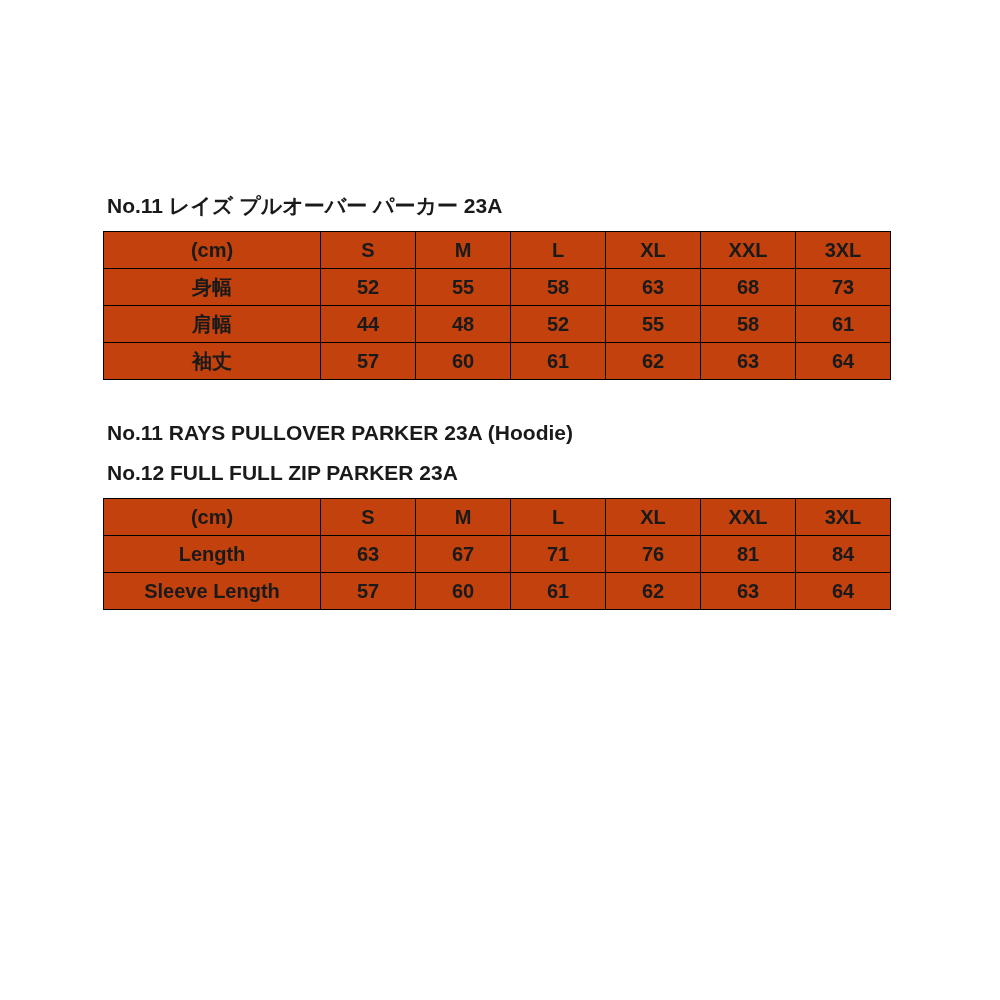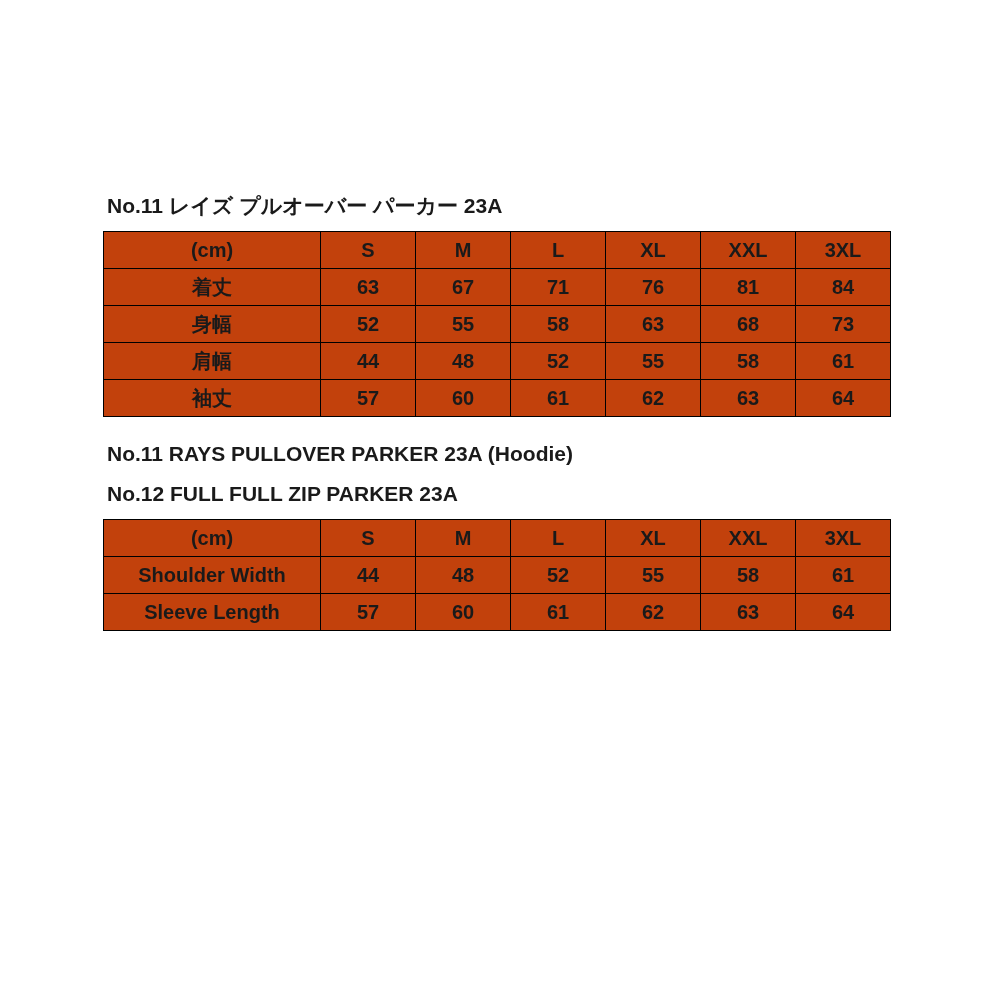--- a/index.html
+++ b/index.html
@@ -45,21 +45,21 @@
     padding: 0;
     text-align: center;
     vertical-align: middle;
     font-size: 20px;
     font-weight: 700;
     color: #1a1a1a;
     white-space: nowrap;
   }
   col.c-label { width: 217px; }
   col.c-size  { width: 95px; }
-  .section-en { margin-top: 17px; }
+  .section-en { margin-top: 33px; }
 </style>
 </head>
 <body>
 
 <div class="page">
   <div class="content">
 
     <section>
       <div class="section-title">No.11 レイズ プルオーバー パーカー 23A</div>
 
@@ -78,29 +78,20 @@
             <th>(cm)</th>
             <th>S</th>
             <th>M</th>
             <th>L</th>
             <th>XL</th>
             <th>XXL</th>
             <th>3XL</th>
           </tr>
         </thead>
         <tbody>
-          <tr>
-            <td>着丈</td>
-            <td>63</td>
-            <td>67</td>
-            <td>71</td>
-            <td>76</td>
-            <td>81</td>
-            <td>84</td>
-          </tr>
           <tr>
             <td>身幅</td>
             <td>52</td>
             <td>55</td>
             <td>58</td>
             <td>63</td>
             <td>68</td>
             <td>73</td>
           </tr>
           <tr>
@@ -145,27 +136,27 @@
             <th>S</th>
             <th>M</th>
             <th>L</th>
             <th>XL</th>
             <th>XXL</th>
             <th>3XL</th>
           </tr>
         </thead>
         <tbody>
           <tr>
-            <td>Shoulder Width</td>
-            <td>44</td>
-            <td>48</td>
-            <td>52</td>
-            <td>55</td>
-            <td>58</td>
-            <td>61</td>
+            <td>Length</td>
+            <td>63</td>
+            <td>67</td>
+            <td>71</td>
+            <td>76</td>
+            <td>81</td>
+            <td>84</td>
           </tr>
           <tr>
             <td>Sleeve Length</td>
             <td>57</td>
             <td>60</td>
             <td>61</td>
             <td>62</td>
             <td>63</td>
             <td>64</td>
           </tr>

